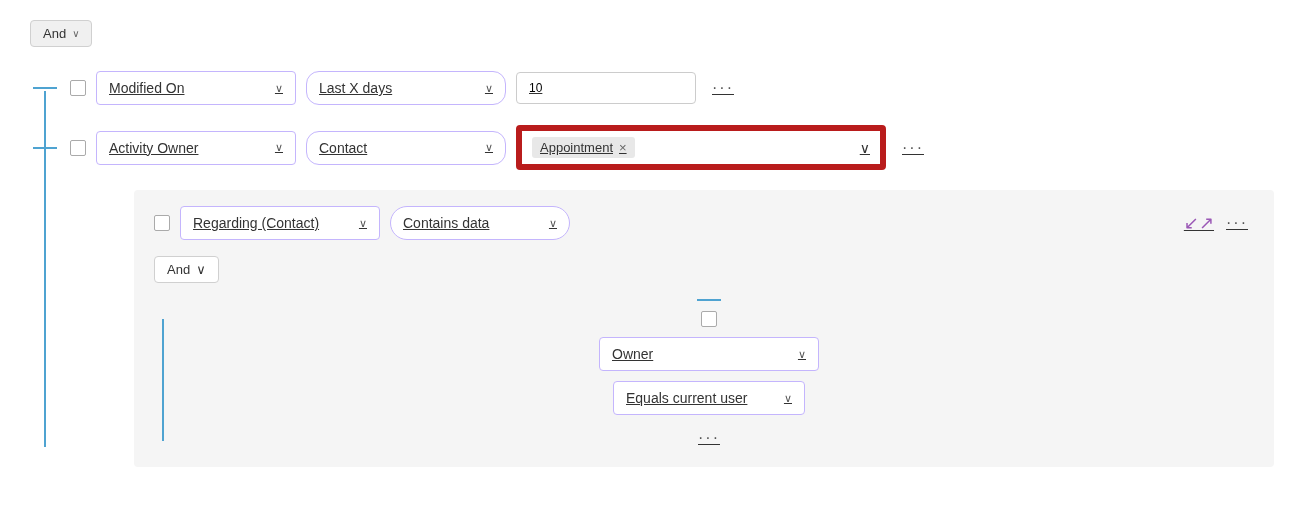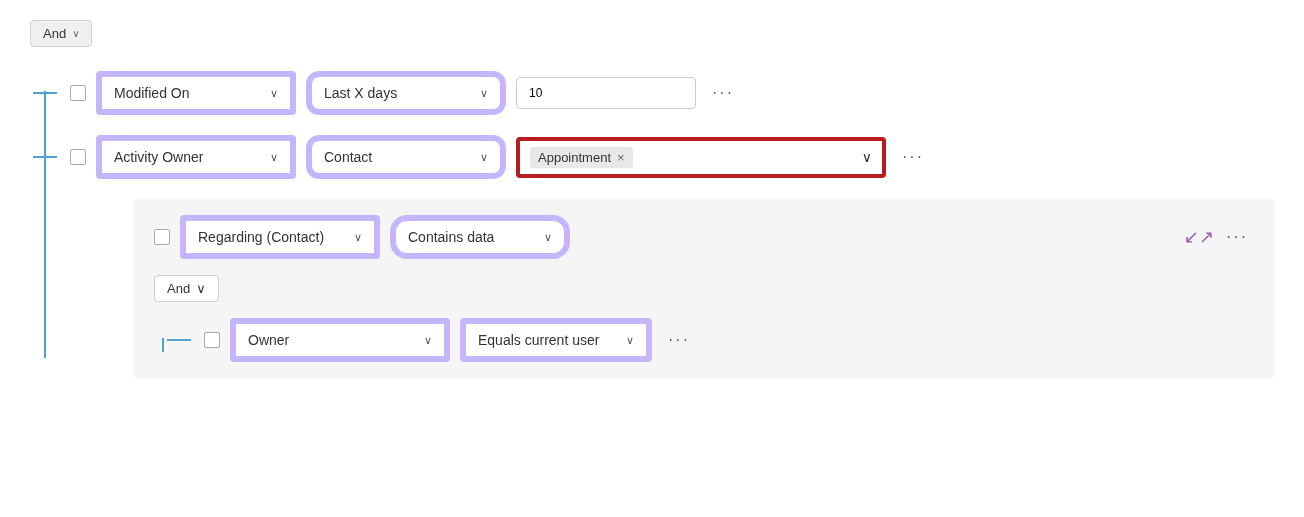--- a/index.html
+++ b/index.html
@@ -9,20 +9,21 @@
       background: #fff;
       color: #333;
       width: 1304px;
       min-height: 517px;
       overflow: hidden;
     }
 
     .main-container {
       padding: 20px 30px;
       position: relative;
+      text-decoration: underline;
     }
 
     
     .and-button-top {
       display: inline-flex;
       align-items: center;
       gap: 6px;
       background: #f0f0f0;
       border: 1px solid #d0d0d0;
       border-radius: 4px;
@@ -68,21 +69,21 @@
       border-radius: 2px;
       flex-shrink: 0;
       background: #fff;
       cursor: pointer;
     }
 
     .dropdown-select {
       display: inline-flex;
       align-items: center;
       justify-content: space-between;
-      border: 6px solid #c4b5fd;
+      border: 1px solid #c4b5fd;
       border-radius: 4px;
       padding: 8px 12px;
       background: #fff;
       cursor: pointer;
       white-space: nowrap;
     }
 
     .dropdown-select .chevron-down {
       margin-left: 10px;
       font-size: 11px;
@@ -98,21 +99,21 @@
       font-size: 12px;
       width: 180px;
       outline: none;
     }
 
     
     .tag-value-container {
       display: inline-flex;
       align-items: center;
       justify-content: space-between;
-      border: 4px solid #b91c1c;
+      border: 6px solid #b91c1c;
       border-radius: 4px;
       padding: 6px 10px;
       background: #fff;
       width: 370px;
       cursor: pointer;
     }
 
     .tag-chip {
       display: inline-flex;
       align-items: center;
@@ -182,20 +183,21 @@
       margin-bottom: 16px;
     }
 
     
     .sub-condition-row {
       display: flex;
       align-items: center;
       gap: 10px;
       margin-left: 10px;
       position: relative;
+      flex-direction: column;
     }
 
     .sub-connector {
       width: 30px;
       display: flex;
       align-items: center;
       justify-content: center;
       flex-shrink: 0;
     }
 

